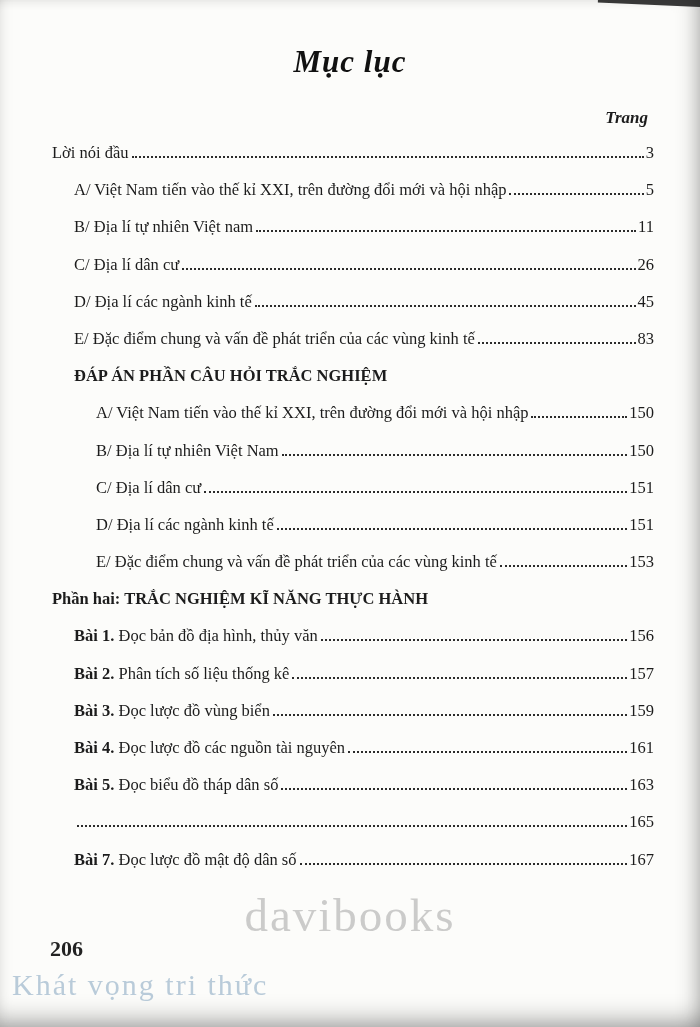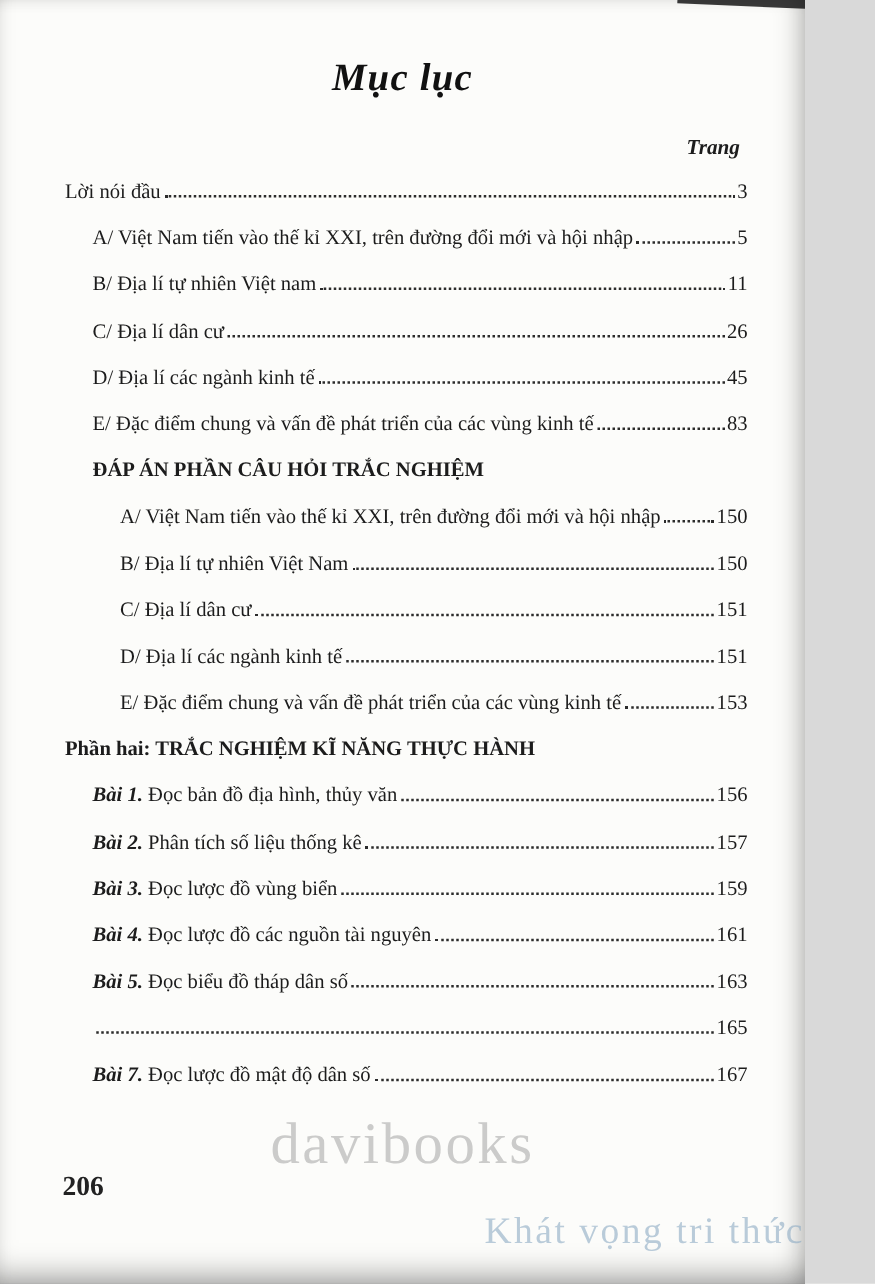--- a/index.html
+++ b/index.html
@@ -5,21 +5,21 @@
   * { margin:0; padding:0; box-sizing:border-box; }
   html,body { width:700px; height:1027px; }
   body {
     background:#d9d9d9;
     font-family:"Liberation Serif","DejaVu Serif",serif;
     color:#1c1c1c;
     -webkit-font-smoothing:antialiased;
   }
   .page {
     position:relative;
-    width:644px; height:1027px;
+    width:700px; height:1027px;
     background:#fcfcfa;
     overflow:hidden;
     box-shadow:
       inset -16px 0 22px -14px rgba(0,0,0,0.30),
       inset 0 -20px 24px -14px rgba(0,0,0,0.35),
       inset 0 10px 14px -12px rgba(0,0,0,0.12),
       inset 10px 0 14px -12px rgba(0,0,0,0.08);
   }
   .corner-mark {
     position:absolute; top:-5px; right:-8px;
@@ -57,44 +57,45 @@
     align-items:baseline;
     height:37.2px;
     font-size:16.5px;
     line-height:37.2px;
   }
   .toc-row .label { white-space:nowrap; }
   .indent-1 { padding-left:22px; }
   .indent-2 { padding-left:44px; }
   .heading  { font-weight:bold; }
   .part-bold       { font-weight:bold; }
-  .part-bolditalic { font-weight:bold; font-style:italic; }
+  .part-bolditalic { font-weight:bold; }
   .dots {
     flex:1 1 auto;
     min-width:4px;
     border-bottom:2.4px dotted #2b2b2b;
     margin:0 2px 5px 3px;
   }
   .pg { white-space:nowrap; }
   .watermark-brand {
     position:absolute; z-index:1;
     left:0; right:0; top:888px;
     text-align:center;
     font-size:47px;
     font-weight:400;
     color:rgba(150,150,150,0.48);
     letter-spacing:2px;
   }
   .watermark-slogan {
     position:absolute; z-index:1;
     left:0; right:0; top:968px;
-    text-align:right;
+    text-align:left;
     font-size:30px;
     color:rgba(140,170,195,0.60);
     letter-spacing:2px;
+    padding-left:12px;
   }
   .folio {
     position:absolute; z-index:2;
     left:50px; top:936px;
     font-size:22px;
     font-weight:bold;
     color:#222;
   }
 </style>
 </head>

